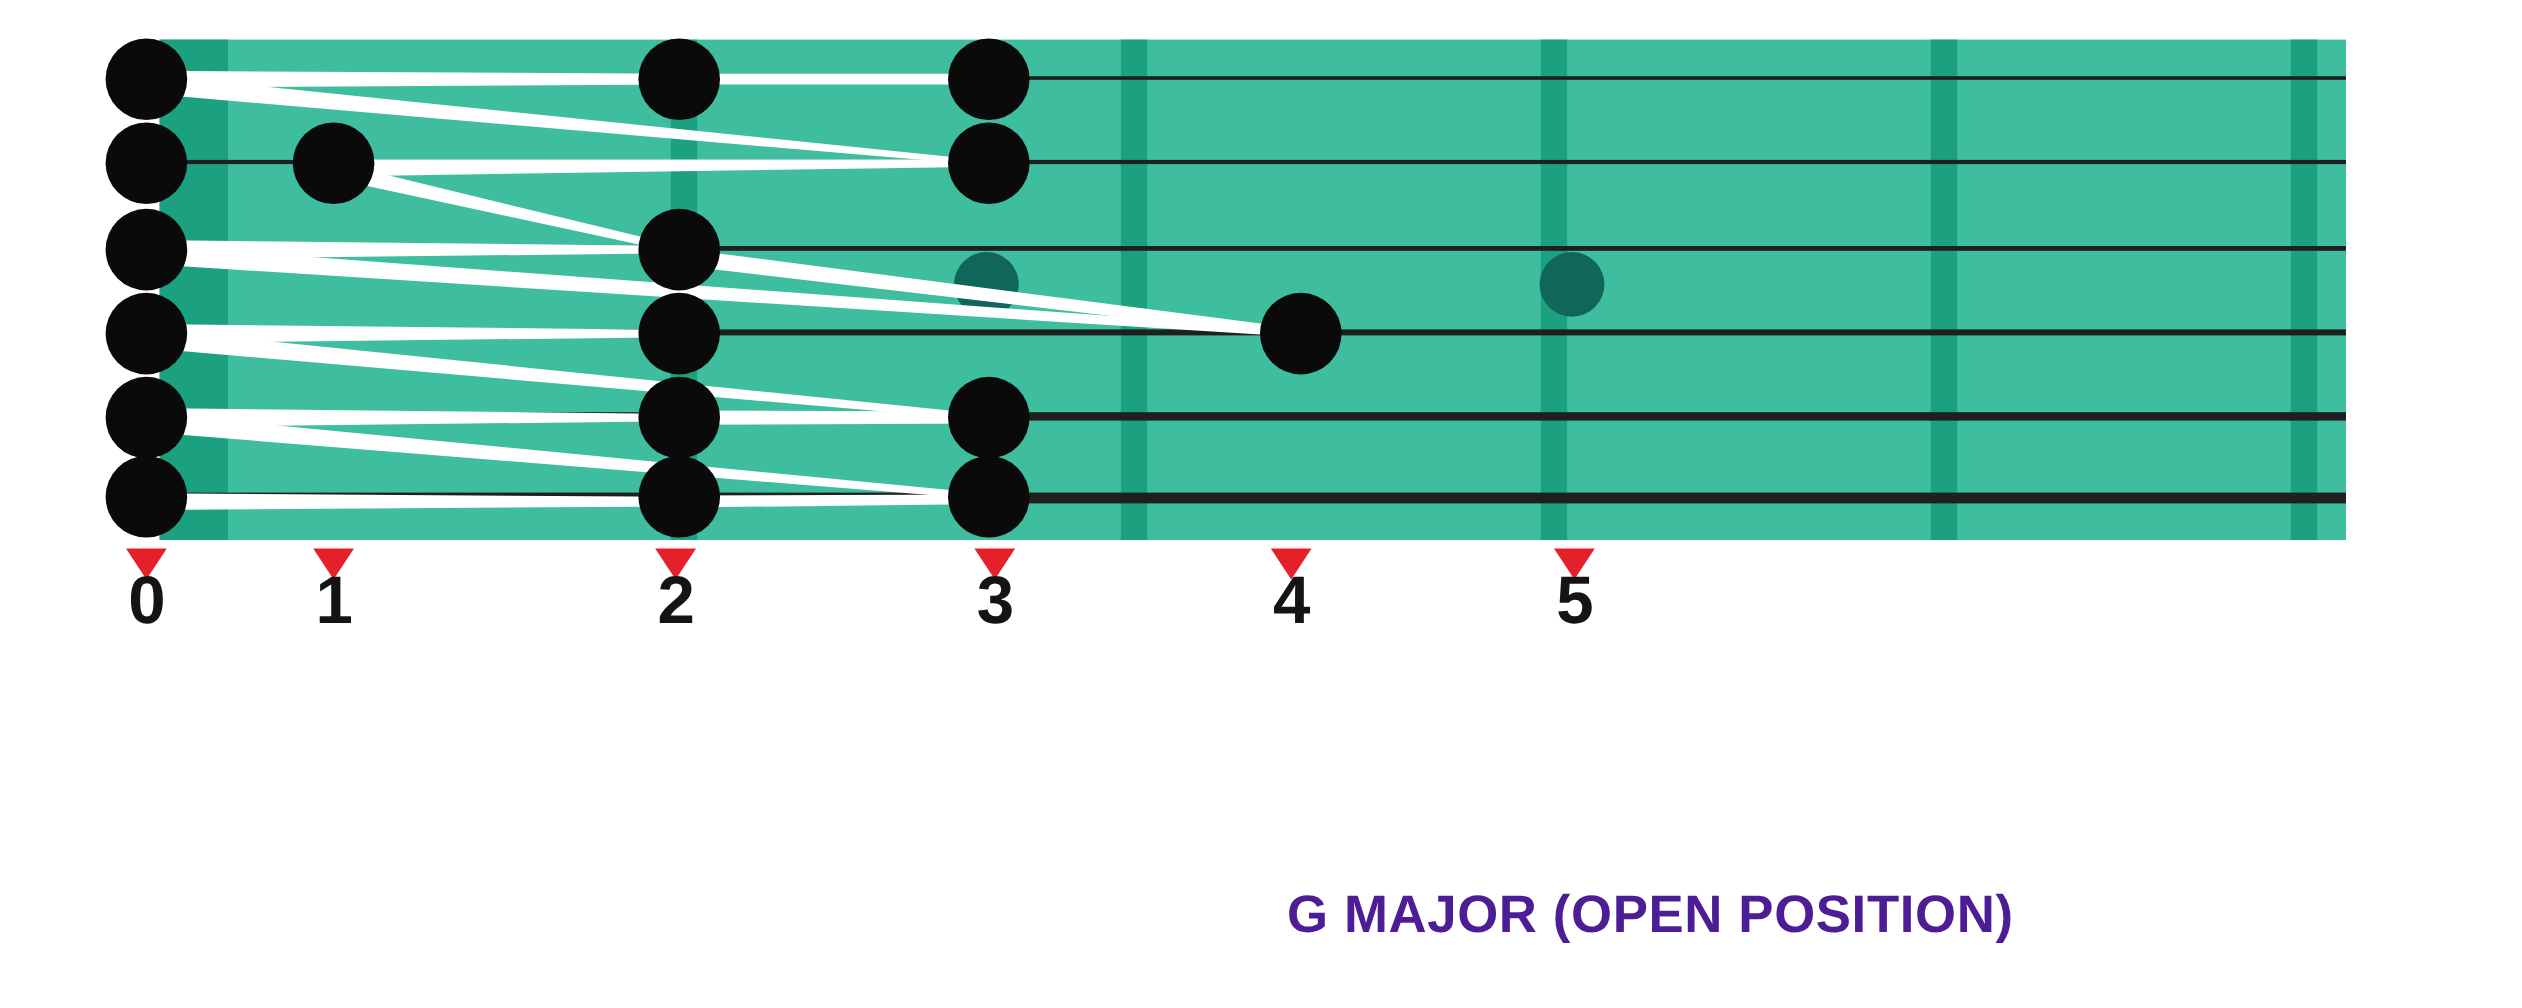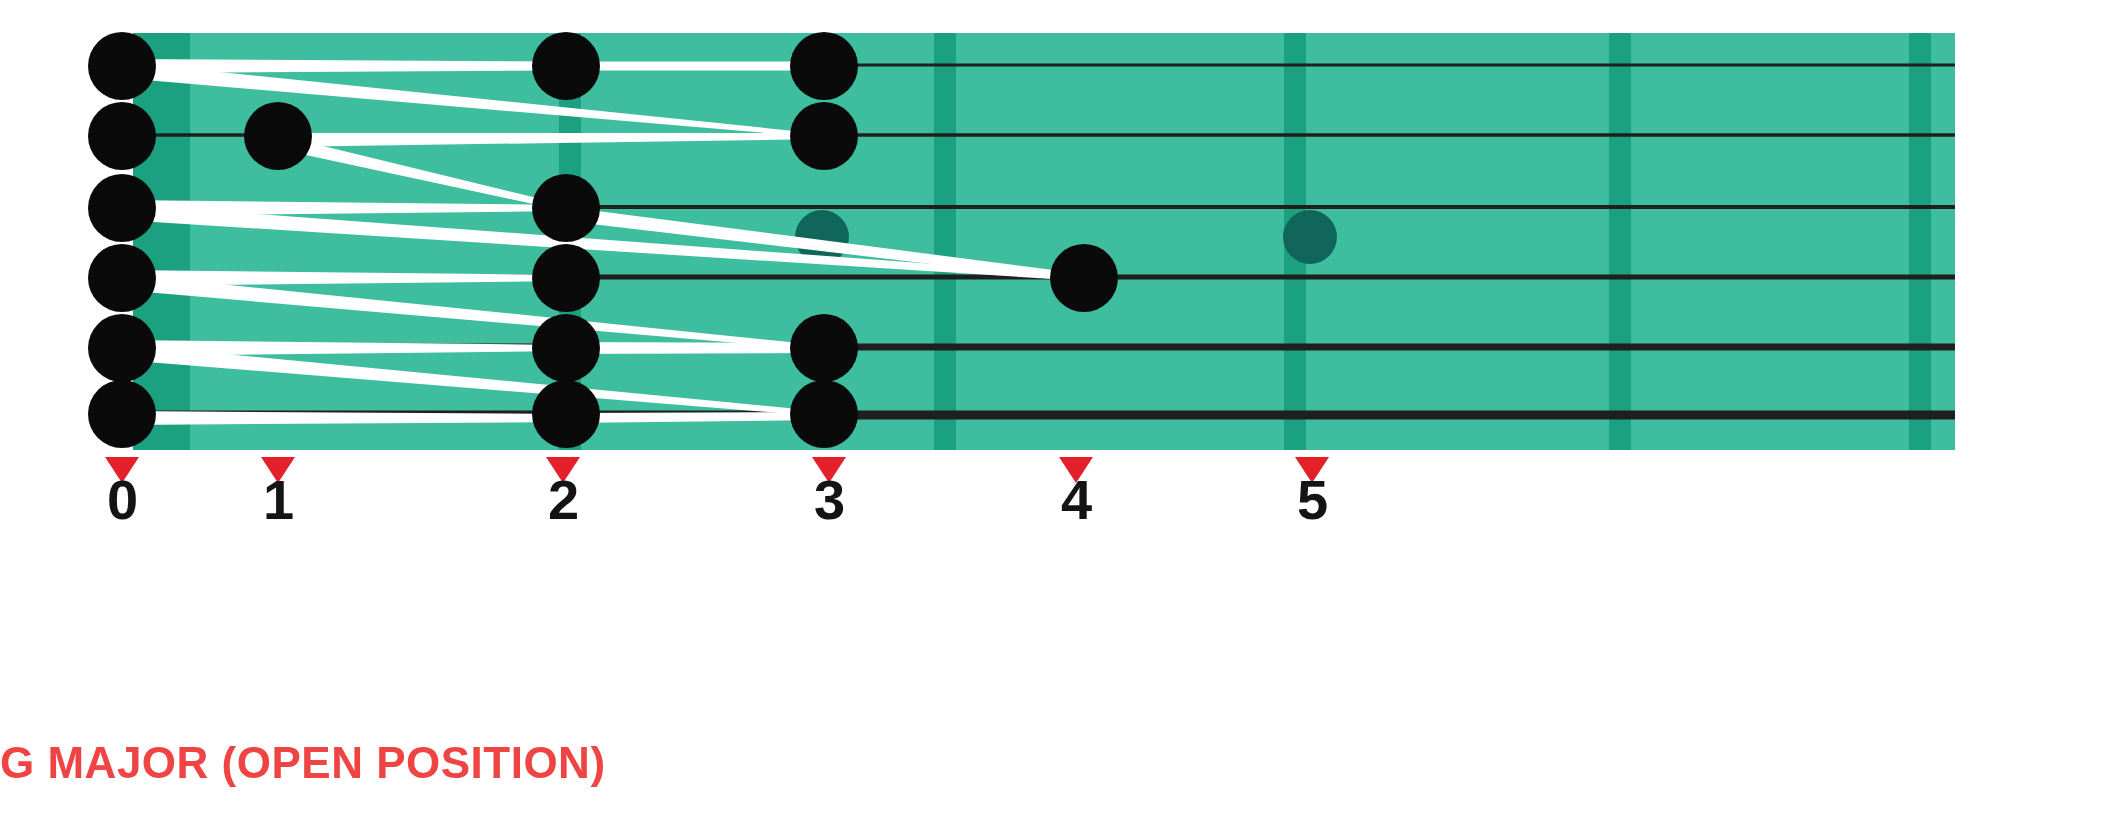--- a/index.html
+++ b/index.html
@@ -22,24 +22,24 @@
     line-height:60px;
     letter-spacing:-1px;
     font-family:"Liberation Sans", sans-serif;
     -webkit-font-smoothing:antialiased;
   }
   #chord-title{
     position:absolute;
     left:0;
     top:738px;
     width:1678px;
-    text-align:left;
+    text-align:right;
     font-size:44px;
     font-weight:bold;
-    color:#ef4444;
+    color:#4c1d95;
     letter-spacing:0.5px;
     font-family:"Liberation Sans", sans-serif;
   }
   .marker-layer{position:absolute;left:0;top:0;width:2102px;height:840px;pointer-events:none;}
 </style>
 </head>
 <body>
 
 <div id="stage">
   <svg id="board-svg" viewBox="0 0 2102 840" xmlns="http://www.w3.org/2000/svg">

